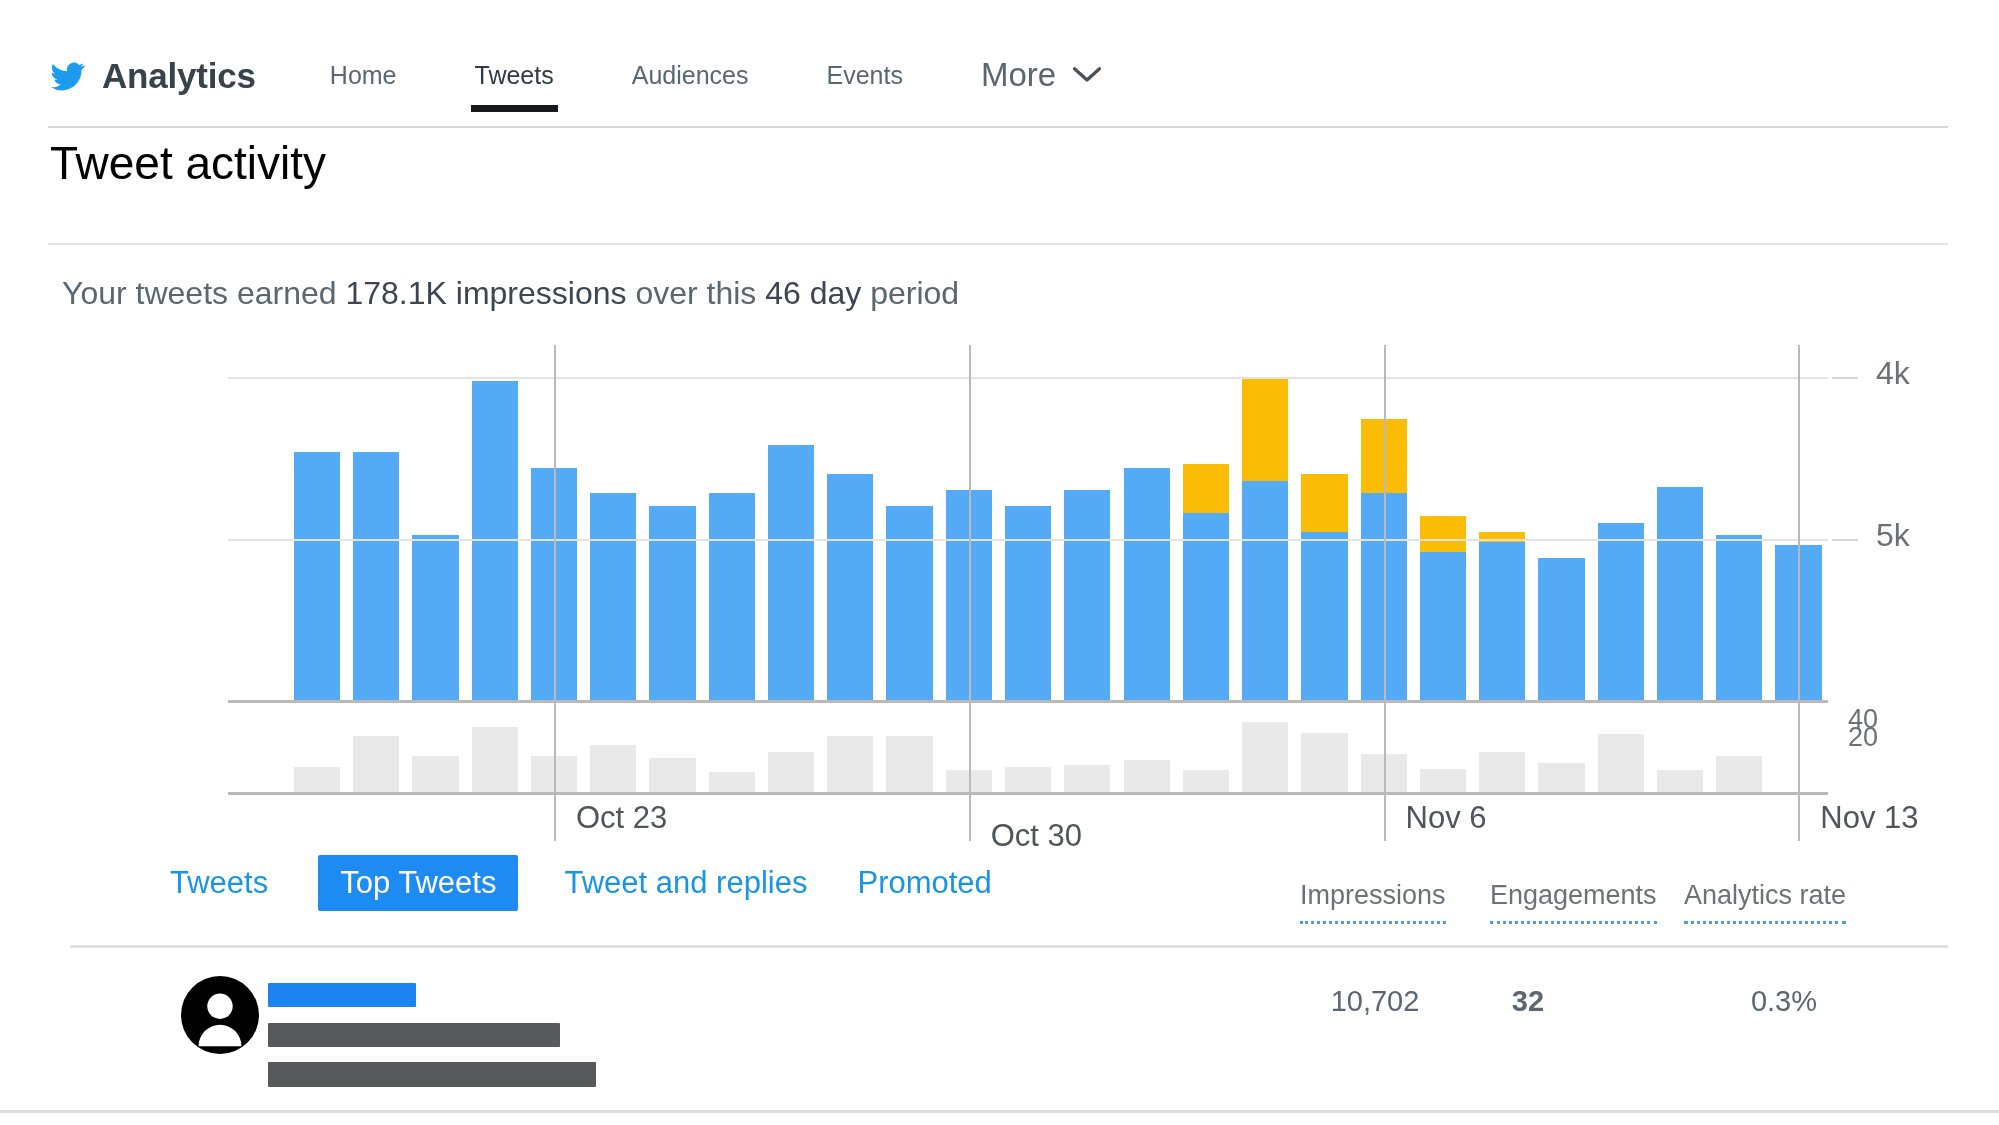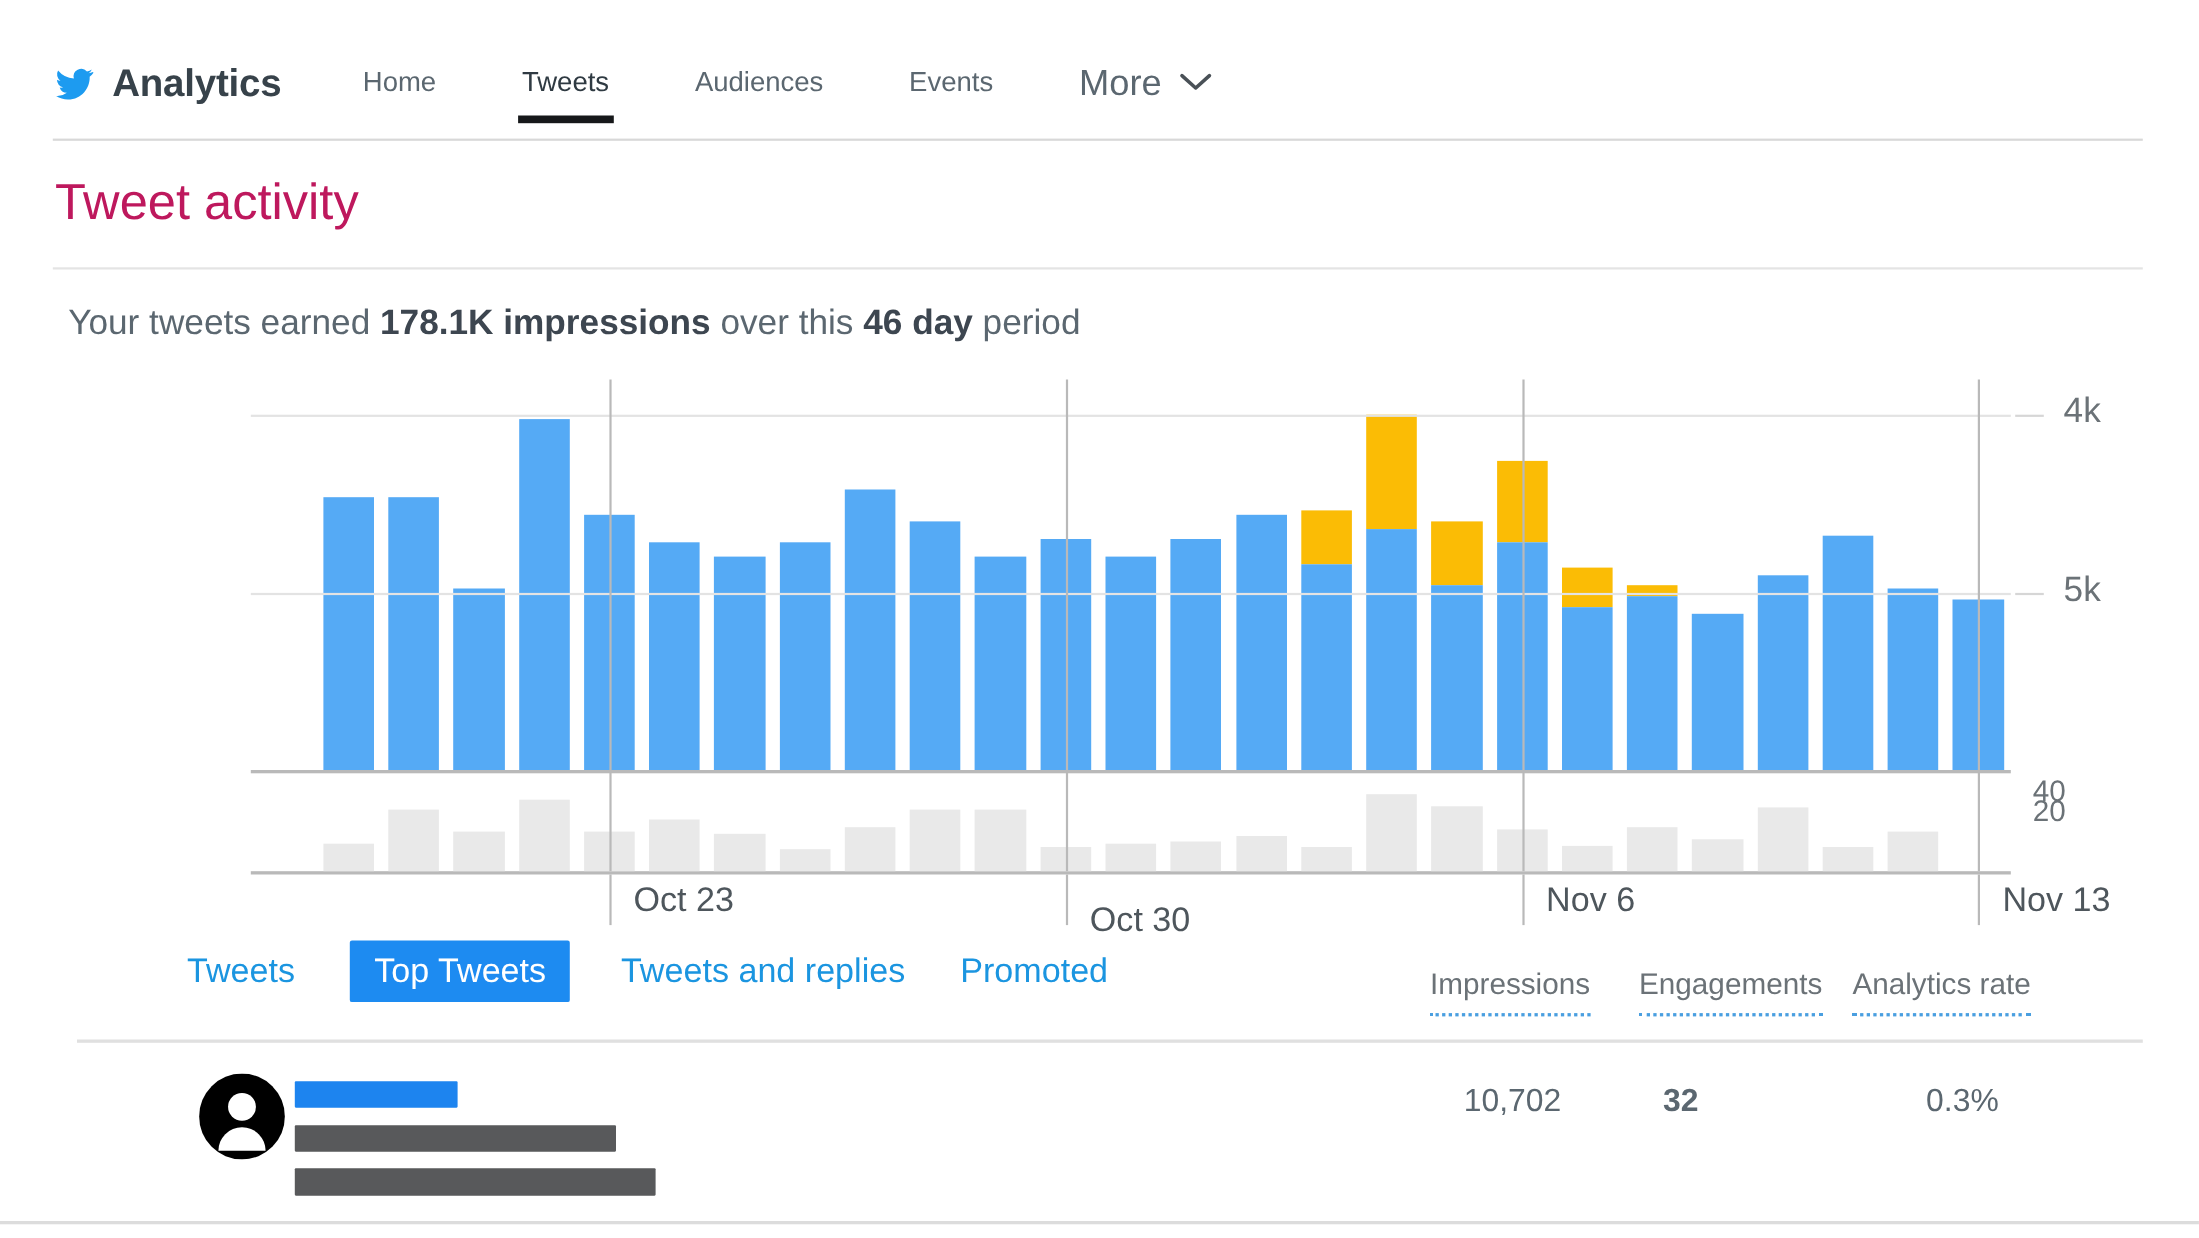--- a/index.html
+++ b/index.html
@@ -72,41 +72,41 @@
     font-size: 33px;
     color: #5b6770;
     padding-bottom: 20px;
     cursor: pointer;
   }
   .chev { width: 30px; height: 18px; display: block; }
 
   
   .page-title {
     position: absolute;
-    left: 50px; top: 156px;
+    left: 50px; top: 136px;
     font-size: 46px;
-    color: #be185d;
+    color: #000000;
     letter-spacing: 0px;
   }
   .title-rule {
     position: absolute;
     left: 48px; top: 243px;
     width: 1900px; height: 2px;
     background: #e4e4e4;
   }
 
   
   .summary {
     position: absolute;
     left: 62px; top: 275px;
     font-size: 32px;
     color: #5b6770;
     white-space: nowrap;
   }
-  .summary b { font-weight: bold; color: #3d4650; margin-top: 20px; }
+  .summary b { font-weight: normal; color: #3d4650; margin-top: 20px; }
 
   
   .chart-wrap {
     position: absolute;
     left: 0; top: 330px;
     width: 1999px; height: 490px;
   }
   .plot {
     position: absolute;
     left: 228px; top: 15px;
@@ -578,21 +578,21 @@
         <div class="xtick" style="left: 1383.56px; top: 465px;"></div>
         <div class="xlab" style="left: 1405.56px; top: 470px;">Nov 6</div>
         <div class="xtick" style="left: 1798.37px; top: 465px;"></div>
         <div class="xlab" style="left: 1820.37px; top: 470px;">Nov 13</div>
       </div>
   </div>
 
   <div class="tabs">
     <div class="tab">Tweets</div>
     <div class="tab selected">Top Tweets</div>
-    <div class="tab">Tweets and replies</div>
+    <div class="tab">Tweet and replies</div>
     <div class="tab">Promoted</div>
   </div>
 
   <div class="metrics-head" style="left:1300px;">
     <div class="metric-h">Impressions</div>
   </div>
   <div class="metrics-head" style="left:1490px;">
     <div class="metric-h">Engagements</div>
   </div>
   <div class="metrics-head" style="left:1684px;">

